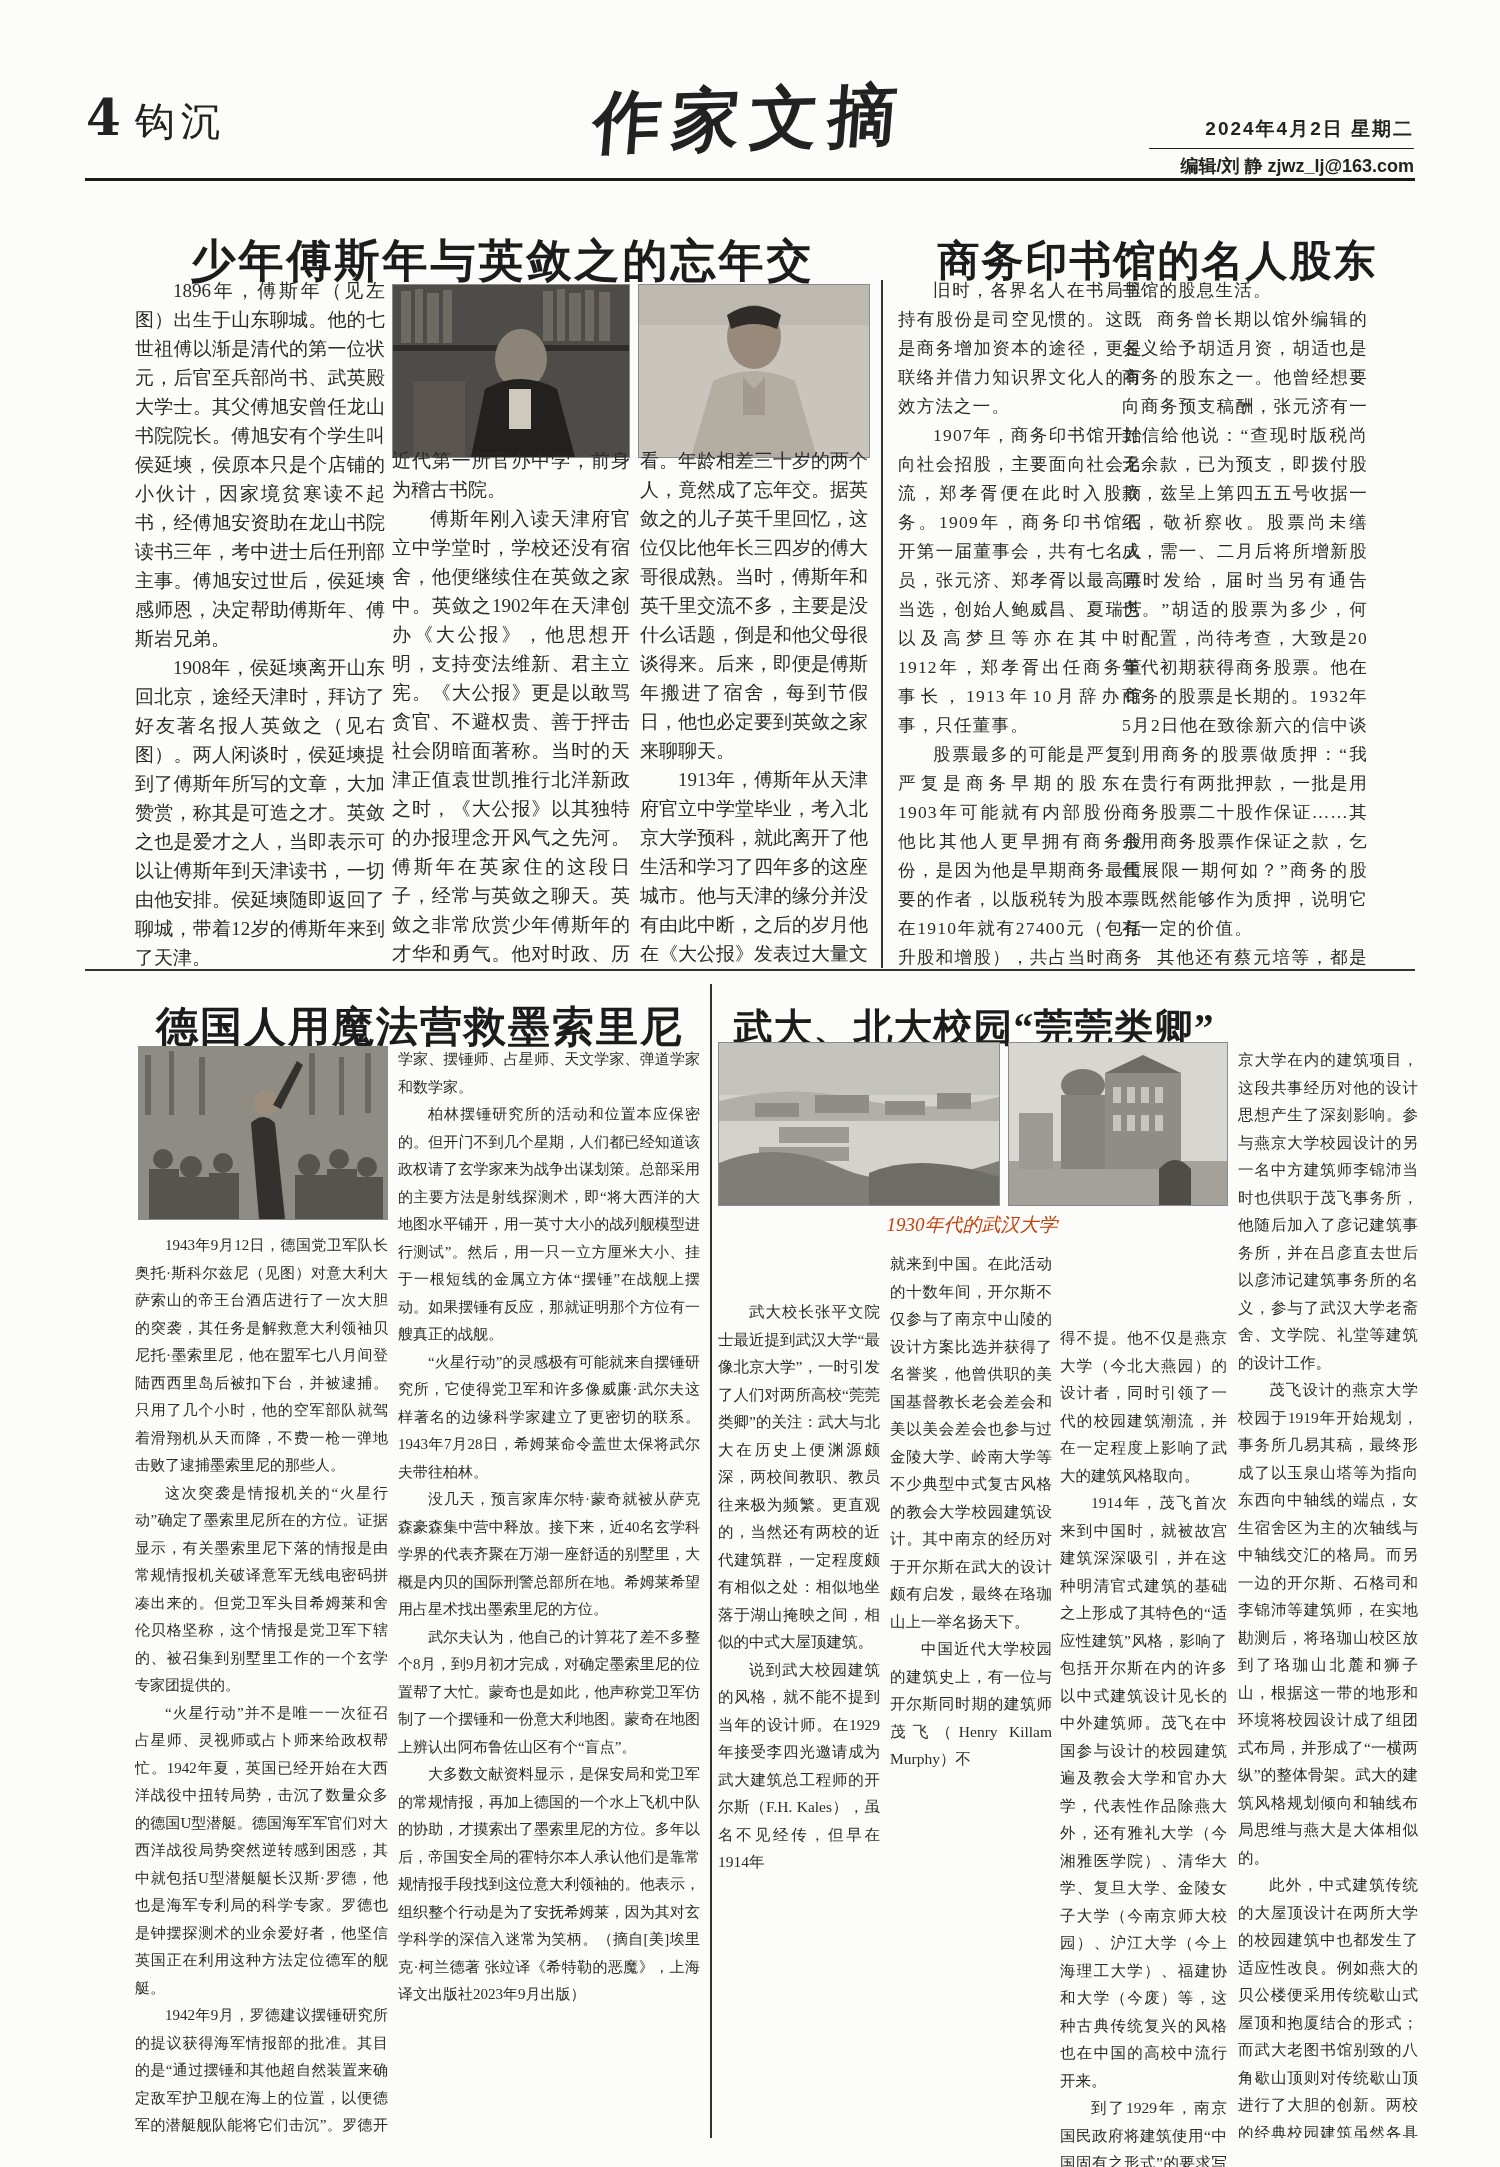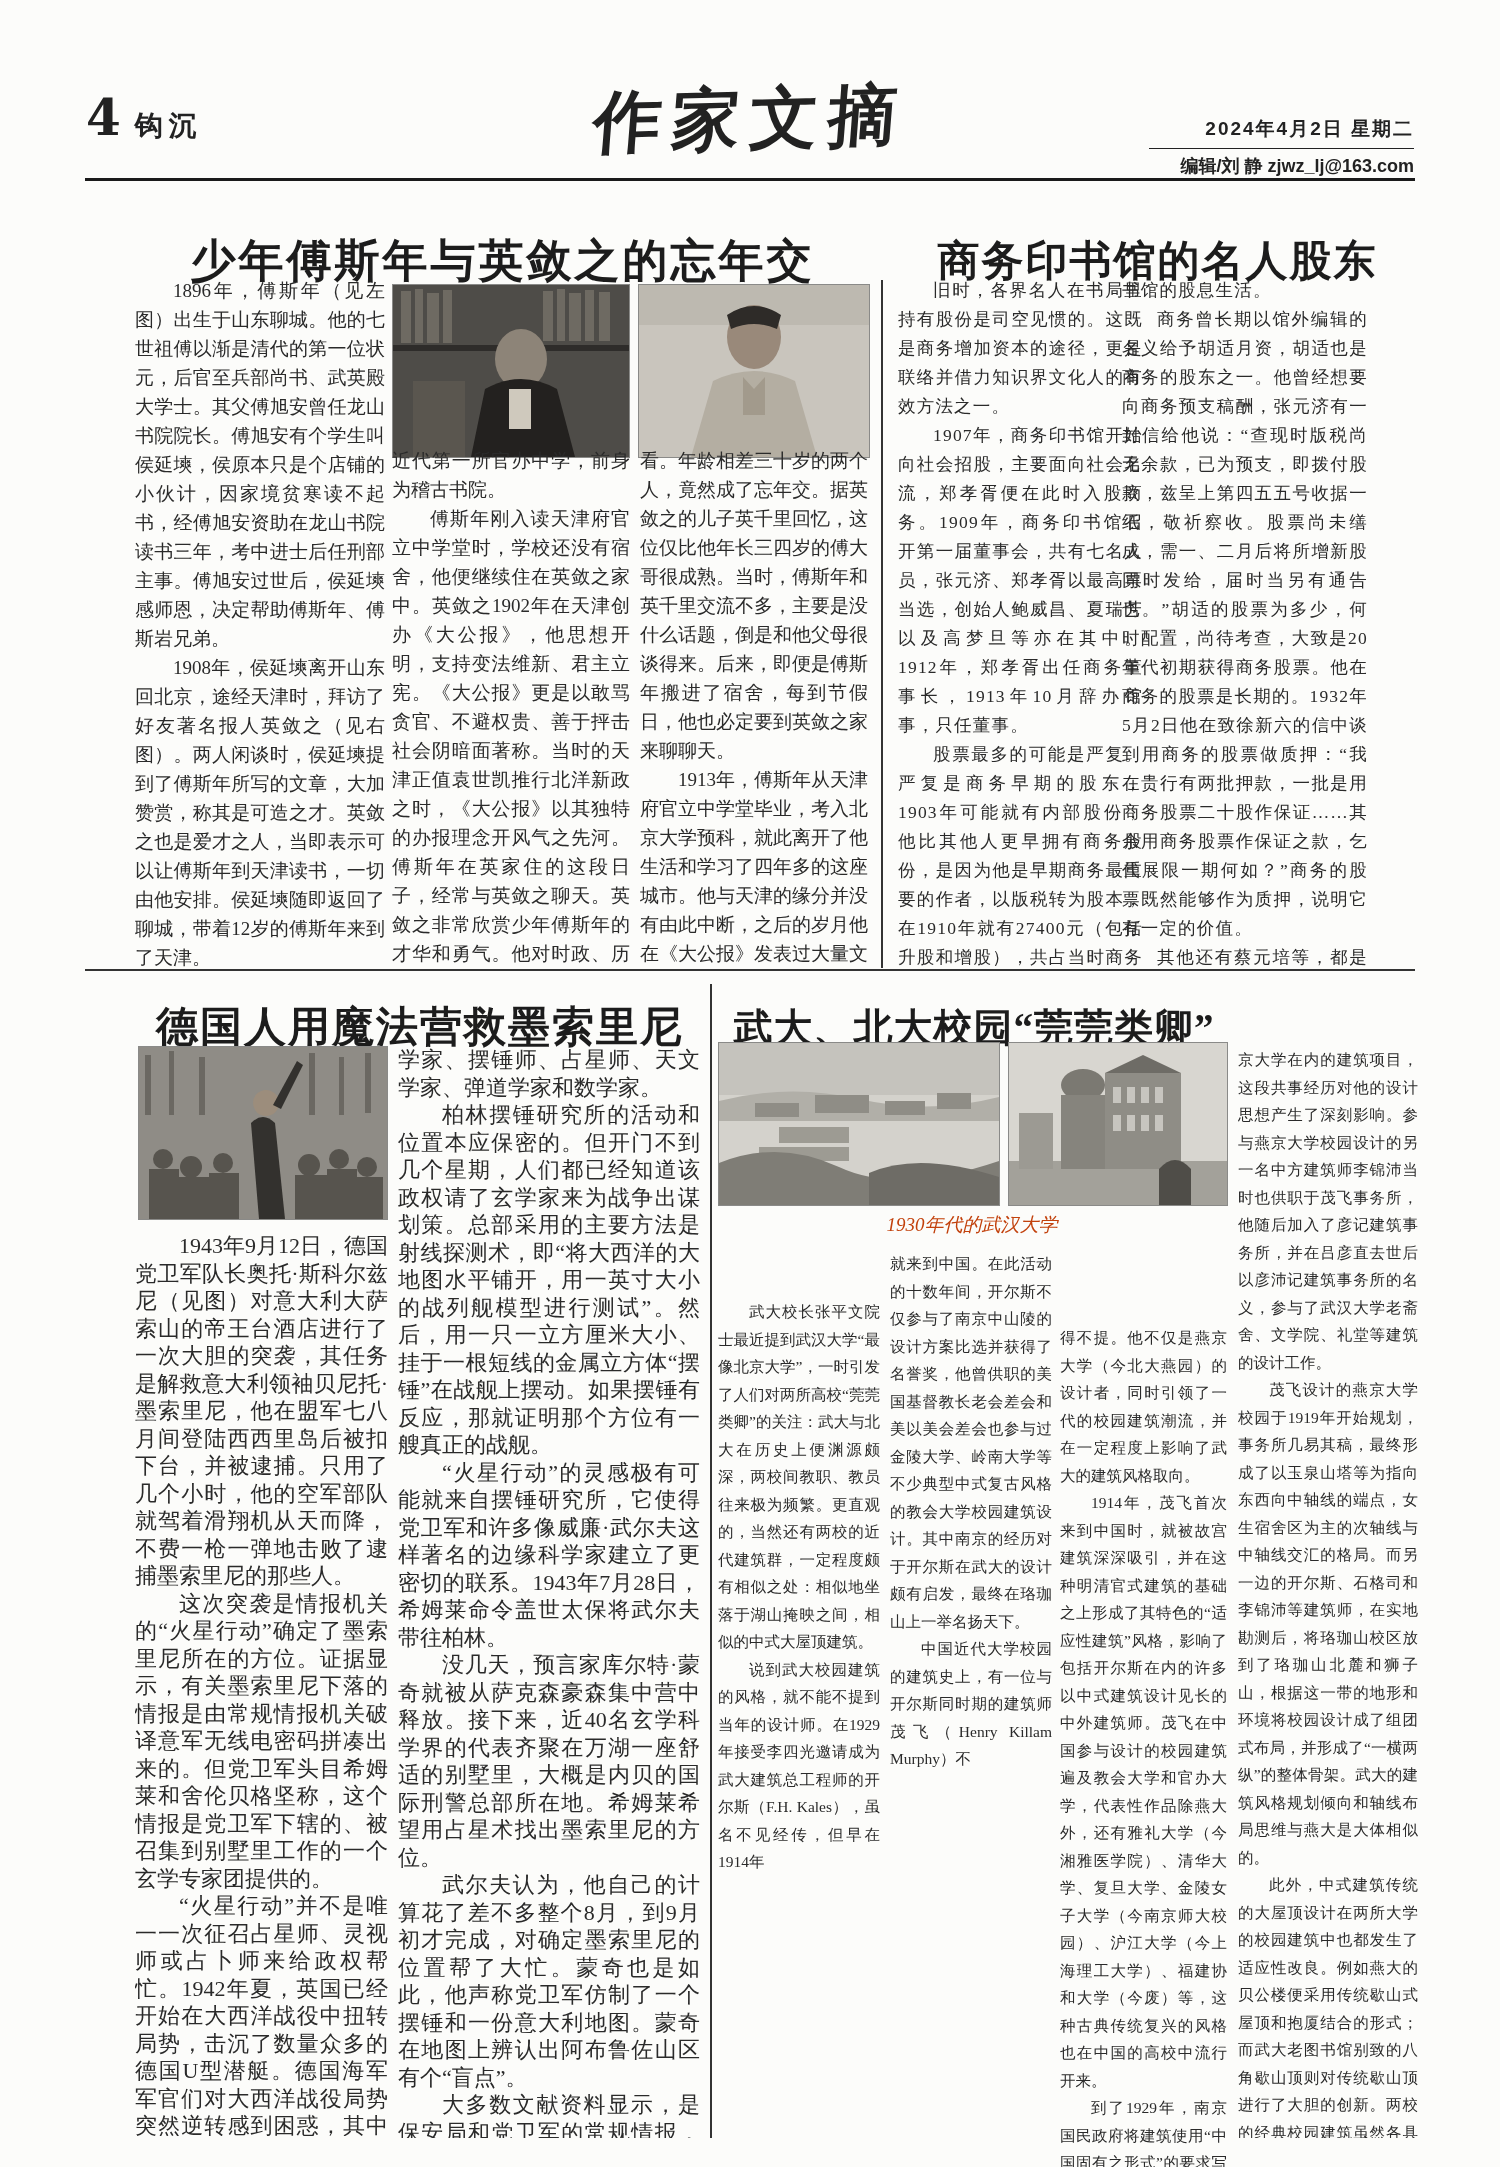--- a/index.html
+++ b/index.html
@@ -5,21 +5,21 @@
   html,body{margin:0;padding:0;background:#e9e9e7;}
   .page{
     position:relative;width:1500px;height:2167px;margin:0 auto;
     background:#fcfcfa;color:#222;
     font-family:"Liberation Serif","DejaVu Serif",serif;
     overflow:hidden;
   }
   
   .hdr-left{position:absolute;left:86px;top:88px;display:flex;align-items:baseline;gap:14px;}
   .hdr-pageno{font-size:50px;font-weight:bold;font-family:"DejaVu Serif",serif;}
-  .hdr-section{font-size:28px;font-weight:bold;letter-spacing:6px;}
+  .hdr-section{font-size:40px;font-weight:normal;letter-spacing:6px;}
   .masthead{
     position:absolute;left:0;right:0;top:74px;text-align:center;
     font-size:68px;font-weight:bold;letter-spacing:10px;
     font-family:"DejaVu Serif",serif;
     transform:skewX(-6deg) rotate(-1.5deg);
   }
   .hdr-right{position:absolute;right:86px;top:116px;width:300px;text-align:right;}
   .hdr-date{font-size:19px;letter-spacing:2px;font-family:"Liberation Sans",sans-serif;font-weight:bold;}
   .hdr-date-rule{border-bottom:1.5px solid #222;margin:6px 0 5px 35px;}
   .hdr-editor{font-size:18px;font-weight:bold;font-family:"Liberation Sans",sans-serif;}
@@ -32,21 +32,21 @@
   .t1{left:135px;width:735px;top:214px;font-size:45px;letter-spacing:3px;}
   .t2{left:895px;width:525px;top:216px;font-size:42px;letter-spacing:2px;}
   .t3{left:135px;width:570px;top:982px;font-size:42px;letter-spacing:2px;}
   .t4{left:718px;width:512px;top:984px;font-size:39px;letter-spacing:1px;}
   
   .col{position:absolute;text-align:justify;overflow:hidden;color:#2a2a2a;}
   .col p{margin:0;text-indent:2em;}
   .col p.ni{text-indent:0;}
   .a1c{font-size:19px;line-height:29px;}
   .a2c{font-size:17.5px;line-height:29px;letter-spacing:1.2px;}
-  .a3c{font-size:22px;line-height:27.5px;}
+  .a3c{font-size:15px;line-height:27.5px;}
   .a4c{font-size:15.5px;line-height:27.5px;}
   
   .photo{position:absolute;border:1px solid #8a8a88;background:#b9b7b2;overflow:hidden;}
   .photo svg{display:block;width:100%;height:100%;}
   .caption{
     position:absolute;text-align:center;font-size:19px;font-style:italic;
     font-family:"Liberation Serif",serif;color:#c2410c;
   }
 </style>
 </head>

